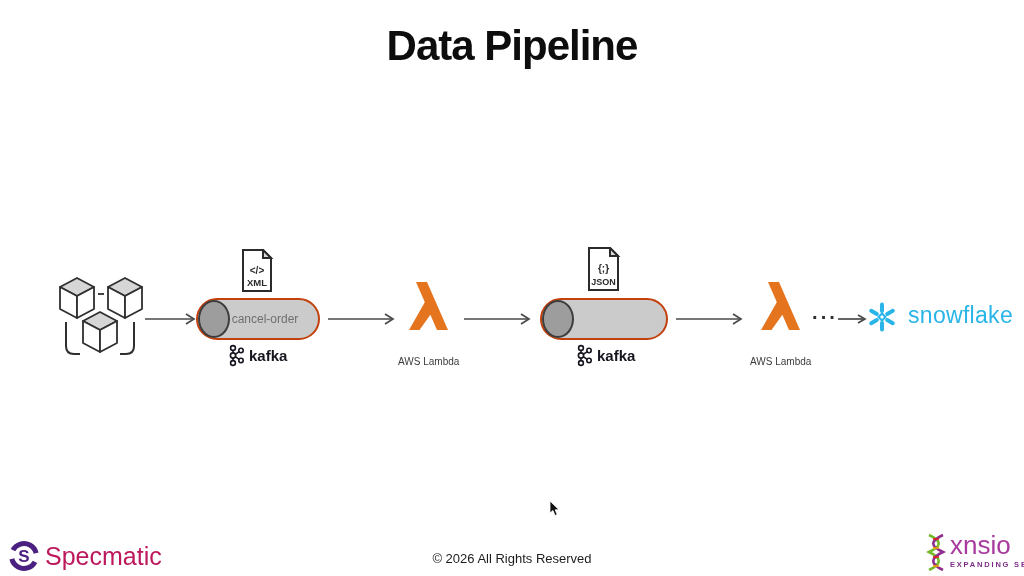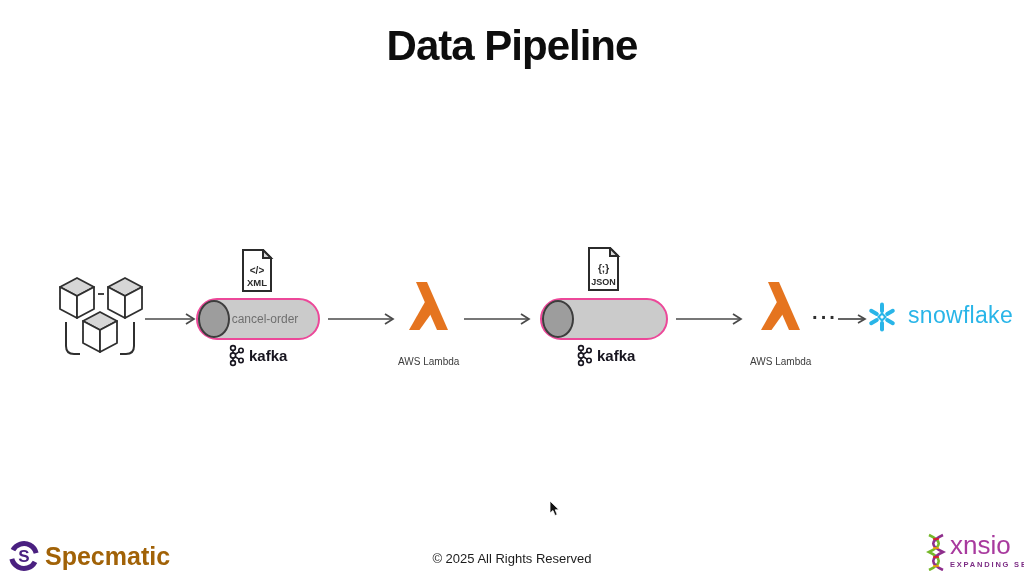--- a/index.html
+++ b/index.html
@@ -7,40 +7,40 @@
   body { font-family:"Liberation Sans", sans-serif; background:#fff; }
   .stage { position:relative; width:1024px; height:576px; background:#fff; overflow:hidden; }
 
   .title { position:absolute; top:22px; left:0; right:0; text-align:center;
            font-size:42px; font-weight:bold; color:#0d0d0d; letter-spacing:-1px; }
 
   .abs { position:absolute; }
 
   
   .cylinder { position:absolute; height:42px; background:#cbcbcb;
-              border:2px solid #ec4899; border-radius:21px; }
+              border:2px solid #c2410c; border-radius:21px; }
   .cylinder .cap { position:absolute; left:0; top:0; width:32px; height:38px;
                    border-radius:50%; background:#9d9d9d; border:2px solid #3d3d3d; }
   .cylinder .cyl-label { position:absolute; left:0; top:0; width:100%; height:38px;
                          line-height:38px; text-align:center; padding-left:14px;
                          font-size:12px; color:#6f6f6f; white-space:nowrap; }
 
   .lambda-block { position:absolute; width:60px; text-align:center; }
   .lambda-label { font-size:10px; color:#3c3c3c; margin-top:18px; white-space:nowrap; }
 
   .kafka { position:absolute; display:flex; align-items:center; gap:4px; }
   .kafka-word { font-size:15px; font-weight:700; color:#17151f; }
 
   .dots { position:absolute; font-size:20px; font-weight:bold; color:#2e2e2e; letter-spacing:2px; }
 
   .snowflake { position:absolute; display:flex; gap:11px; }
   .snowflake-word { font-size:23px; color:#29B5E8; font-weight:500; letter-spacing:0.3px; }
 
   .footer-left { position:absolute; left:8px; top:540px; display:flex; align-items:center; gap:5px; }
-  .specmatic-word { font-size:25px; font-weight:bold; color:#a16207; }
+  .specmatic-word { font-size:25px; font-weight:normal; color:#be185d; }
 
   .copyright { position:absolute; left:362px; top:551px; width:300px; text-align:center;
                font-size:13px; color:#1c1c1c; }
 
   .footer-right { position:absolute; left:926px; top:533px; display:flex; align-items:flex-start; gap:4px; }
   .xnsio-col { display:flex; flex-direction:column; }
   .xnsio-word { font-size:26px; line-height:25px; color:#A83A9E; font-weight:400; }
   .xnsio-tagline { font-size:7.5px; letter-spacing:1.8px; color:#7C2C84; font-weight:bold; margin-top:2px; white-space:nowrap; }
 </style>
 </head>
@@ -203,21 +203,21 @@
   </div>
 
   <div class="footer-left">
     <svg width="32" height="32" viewBox="0 0 32 32">
       <circle cx="16" cy="16" r="12.5" fill="none" stroke="#4A2080" stroke-width="5" stroke-dasharray="30 9 30 9" transform="rotate(28 16 16)"></circle>
       <text x="16" y="22" text-anchor="middle" font-size="17" font-weight="bold" fill="#4A2080">S</text>
     </svg>
     <span class="specmatic-word">Specmatic</span>
   </div>
 
-  <div class="copyright">© 2025 All Rights Reserved</div>
+  <div class="copyright">© 2026 All Rights Reserved</div>
 
   <div class="footer-right">
     <svg width="20" height="38" viewBox="0 0 20 38">
       <path d="M3,2 C16,8 16,13 3,19 C16,25 16,31 3,37" fill="none" stroke="#76B82A" stroke-width="2.6"></path>
       <path d="M17,2 C4,8 4,13 17,19 C4,25 4,31 17,37" fill="none" stroke="#8E2E8C" stroke-width="2.6"></path>
       <line x1="7" y1="6" x2="13" y2="6" stroke="#E31E24" stroke-width="1.6"></line>
       <line x1="7" y1="15" x2="13" y2="15" stroke="#F2A900" stroke-width="1.6"></line>
       <line x1="7" y1="24" x2="13" y2="24" stroke="#E31E24" stroke-width="1.6"></line>
       <line x1="7" y1="33" x2="13" y2="33" stroke="#F2A900" stroke-width="1.6"></line>
     </svg>

